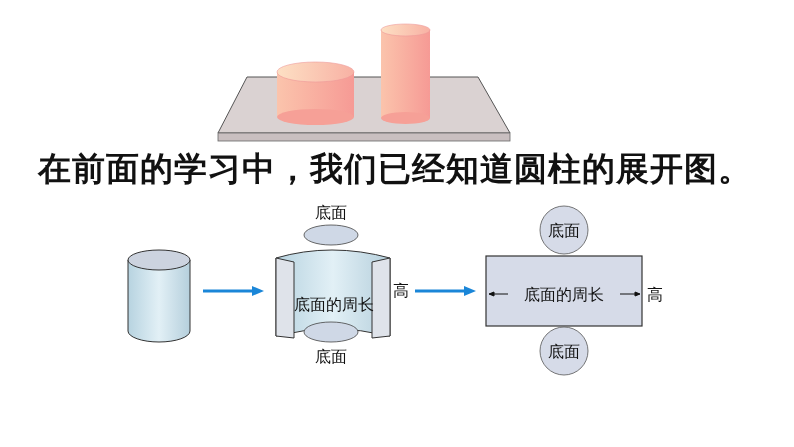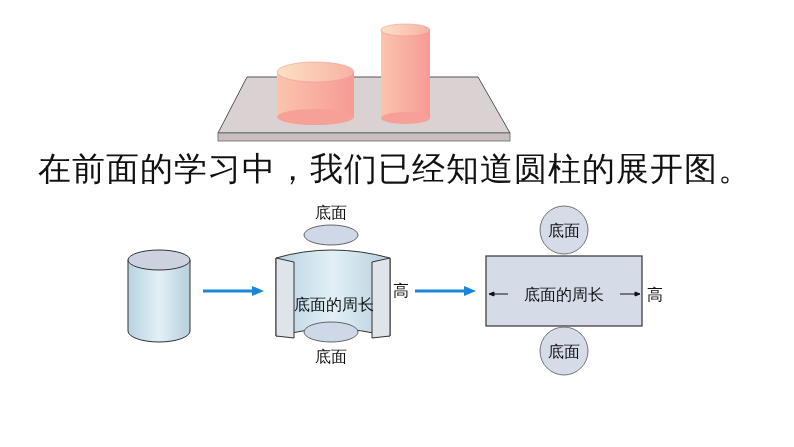--- a/index.html
+++ b/index.html
@@ -1,19 +1,19 @@
 <!DOCTYPE html>
 <html><head>
 <meta charset="utf-8">
 <style>
   html, body { margin:0; padding:0; background:#ffffff; }
   body { width:794px; height:447px; position:relative; overflow:hidden;
          font-family:"DejaVu Sans", sans-serif; }
   svg { position:absolute; left:0; top:0; }
-  .headline { position:absolute; left:38px; top:147px; font-size:33px; font-weight:normal;
+  .headline { position:absolute; left:38px; top:147px; font-size:33px; font-weight:bold;
               color:#111; letter-spacing:1px; white-space:nowrap;
               font-family:"DejaVu Sans", sans-serif; }
   .lbl { font-family:"DejaVu Sans", sans-serif; fill:#111; }
 </style>
 </head>
 <body>
 
 <svg width="794" height="447" viewBox="0 0 794 447">
   <defs>
     <linearGradient id="pinkG" x1="0" x2="1" y1="0" y2="0">

